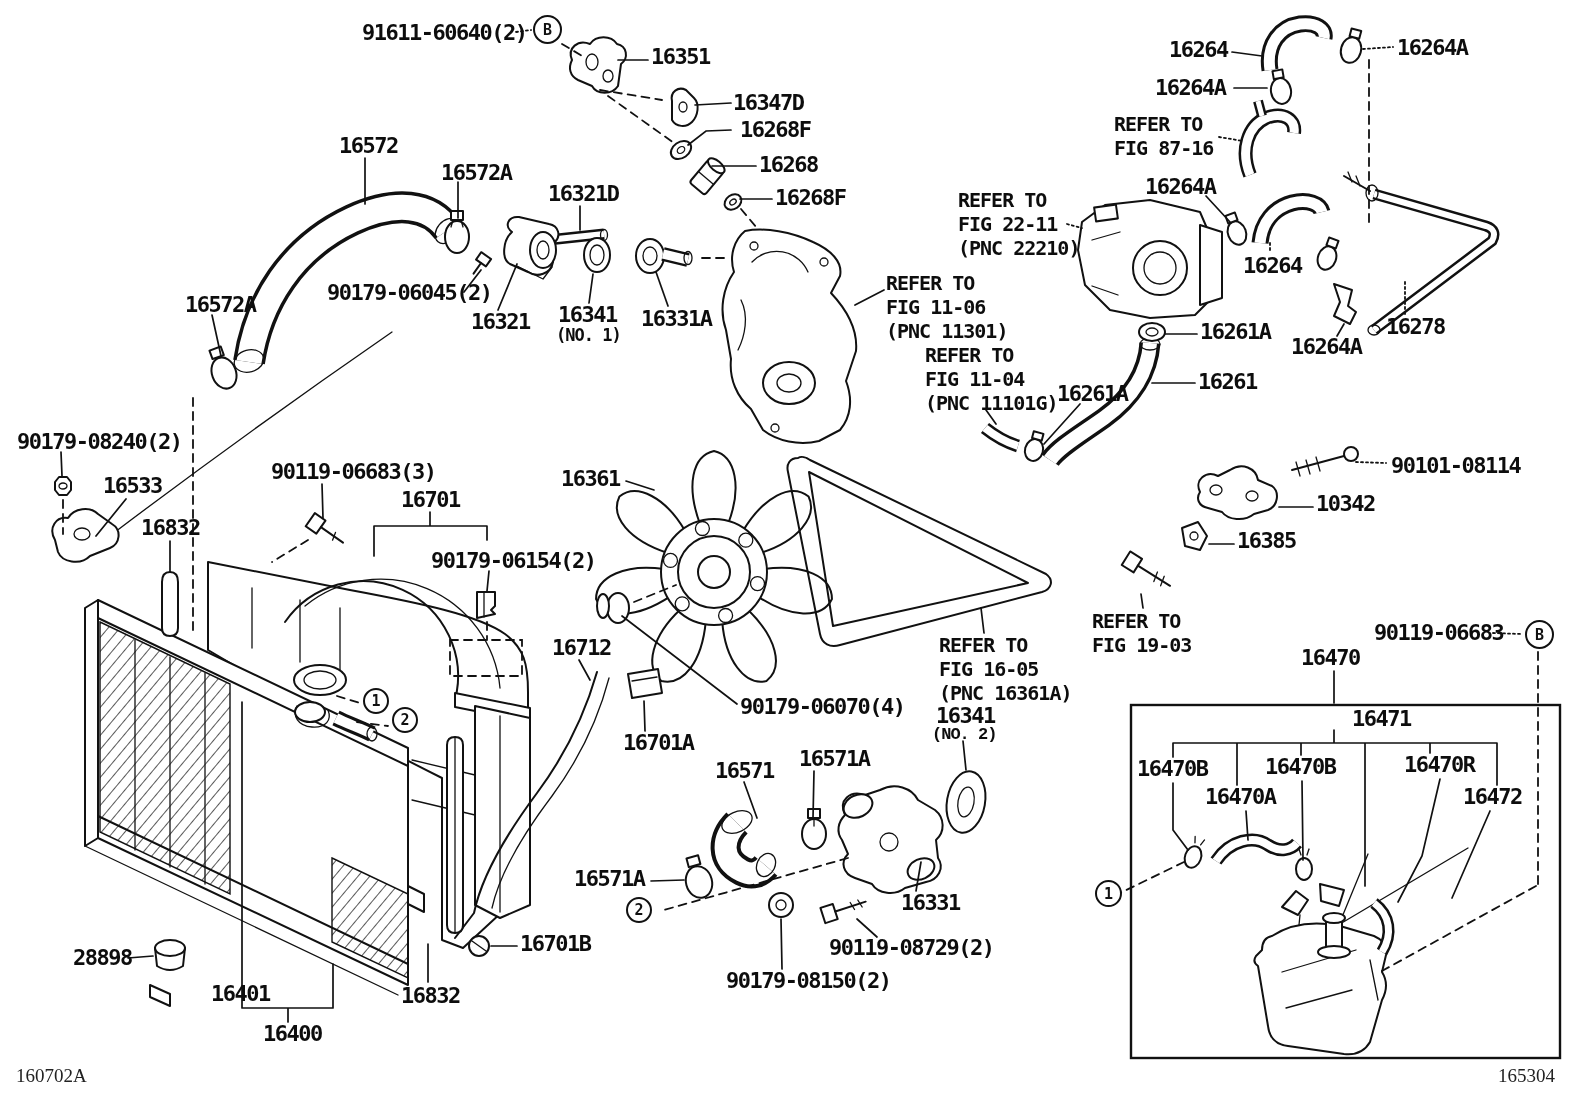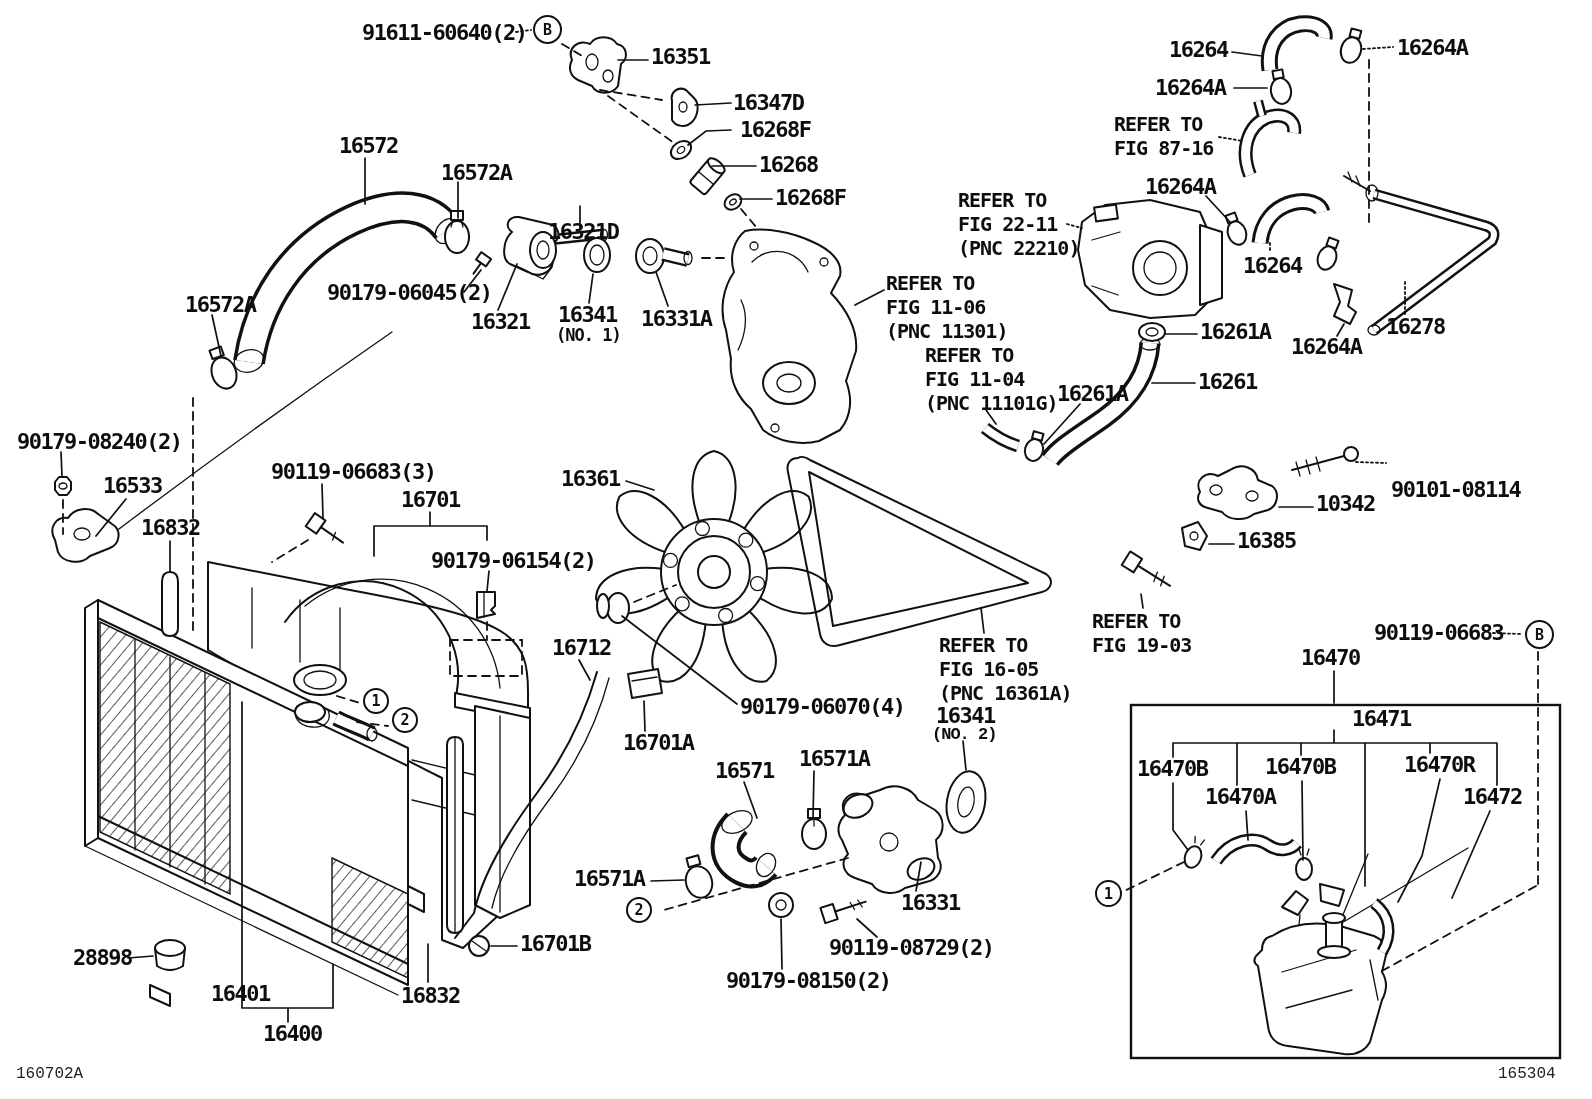--- a/index.html
+++ b/index.html
@@ -5,22 +5,22 @@
   html,body{margin:0;padding:0;background:#fff;}
   #stage{position:relative;width:1592px;height:1099px;background:#ffffff;overflow:hidden;
          font-family:"DejaVu Sans Mono",monospace;}
   svg{position:absolute;left:0;top:0;}
   #label-layer{position:absolute;left:0;top:0;width:1592px;height:1099px;}
   .lbl{position:absolute;color:#0d0d0d;font-family:"DejaVu Sans Mono",monospace;
        font-weight:bold;font-size:22px;letter-spacing:-1.5px;line-height:1.08;
        white-space:pre-line;padding-right:2px;}
   .lbl.ref{font-size:20px;letter-spacing:-1px;line-height:1.2;}
   .lbl.sub{font-size:17px;letter-spacing:-1px;}
-  .lbl.footer{font-family:Liberation Mono, monospace;font-weight:normal;
-       font-size:16px;letter-spacing:0;color:#222;}
+  .lbl.footer{font-family:Liberation Serif, serif;font-weight:normal;
+       font-size:19px;letter-spacing:0;color:#222;}
   .marker{position:absolute;box-sizing:border-box;border:2px solid #111;border-radius:50%;
        display:flex;align-items:center;justify-content:center;background:#fff;
        font-family:"DejaVu Sans Mono",monospace;font-weight:bold;font-size:15px;color:#111;}
   
   .ln{fill:none;stroke:#111;stroke-width:2;stroke-linecap:round;stroke-linejoin:round}
   .thin{fill:none;stroke:#111;stroke-width:1.3;stroke-linecap:round;stroke-linejoin:round}
   .wfill{fill:#fff;stroke:#111;stroke-width:2;stroke-linejoin:round}
   .hfill{fill:url(#hatch);stroke:#111;stroke-width:1.4}
   .ld{fill:none;stroke:#111;stroke-width:1.7;stroke-linecap:round}
   .dot{fill:none;stroke:#111;stroke-width:1.8;stroke-dasharray:2 3;stroke-linecap:round}
@@ -452,21 +452,21 @@
 
 <div id="label-layer">
       <div class="lbl" style="left: 362px; top: 21px;">91611-60640(2)</div>
       <div class="lbl" style="left: 651px; top: 45px;">16351</div>
       <div class="lbl" style="left: 733px; top: 91px;">16347D</div>
       <div class="lbl" style="left: 740px; top: 118px;">16268F</div>
       <div class="lbl" style="left: 759px; top: 153px;">16268</div>
       <div class="lbl" style="left: 775px; top: 186px;">16268F</div>
       <div class="lbl" style="left: 339px; top: 134px;">16572</div>
       <div class="lbl" style="left: 441px; top: 161px;">16572A</div>
-      <div class="lbl" style="left: 548px; top: 182px; margin-top: 38px;">16321D</div>
+      <div class="lbl" style="left: 548px; top: 182px;">16321D</div>
       <div class="lbl" style="left: 327px; top: 281px;">90179-06045(2)</div>
       <div class="lbl" style="left: 471px; top: 310px;">16321</div>
       <div class="lbl" style="left: 558px; top: 303px;">16341</div>
       <div class="lbl sub" style="left: 556px; top: 326px;">(NO. 1)</div>
       <div class="lbl" style="left: 641px; top: 307px;">16331A</div>
       <div class="lbl" style="left: 185px; top: 293px;">16572A</div>
       <div class="lbl" style="left: 17px; top: 430px;">90179-08240(2)</div>
       <div class="lbl" style="left: 103px; top: 474px;">16533</div>
       <div class="lbl" style="left: 141px; top: 516px;">16832</div>
       <div class="lbl" style="left: 271px; top: 460px;">90119-06683(3)</div>
@@ -503,21 +503,21 @@
 FIG 11-06
 (PNC 11301)</div>
       <div class="lbl" style="left: 1200px; top: 320px;">16261A</div>
       <div class="lbl" style="left: 1291px; top: 335px;">16264A</div>
       <div class="lbl" style="left: 1386px; top: 315px;">16278</div>
       <div class="lbl ref" style="left: 925px; top: 343px;">REFER TO
 FIG 11-04
 (PNC 11101G)</div>
       <div class="lbl" style="left: 1057px; top: 382px;">16261A</div>
       <div class="lbl" style="left: 1198px; top: 370px;">16261</div>
-      <div class="lbl" style="left: 1391px; top: 478px;">90101-08114</div>
+      <div class="lbl" style="left: 1391px; top: 454px;">90101-08114</div>
       <div class="lbl" style="left: 1316px; top: 492px;">10342</div>
       <div class="lbl" style="left: 1237px; top: 529px;">16385</div>
       <div class="lbl ref" style="left: 1092px; top: 609px;">REFER TO
 FIG 19-03</div>
       <div class="lbl ref" style="left: 939px; top: 633px;">REFER TO
 FIG 16-05
 (PNC 16361A)</div>
       <div class="lbl" style="left: 1374px; top: 621px;">90119-06683</div>
       <div class="lbl" style="left: 1301px; top: 646px;">16470</div>
       <div class="lbl" style="left: 1305px; top: 707px; margin-left: 47px;">16471</div>

